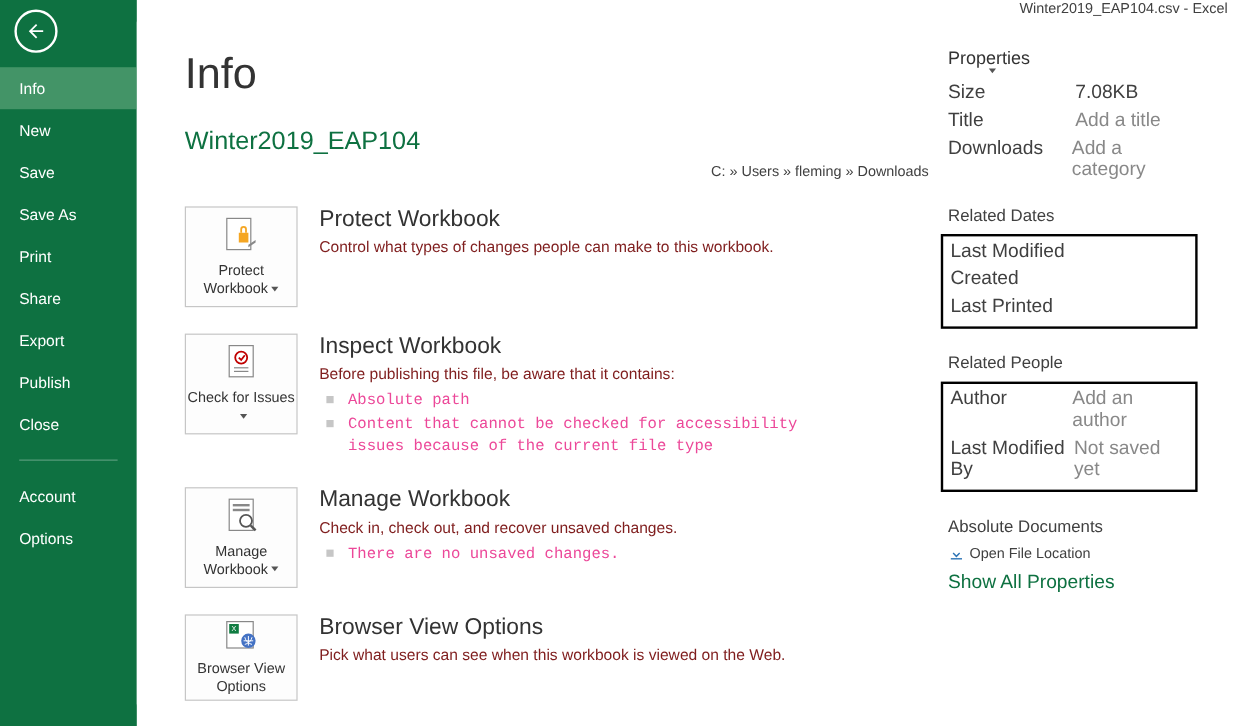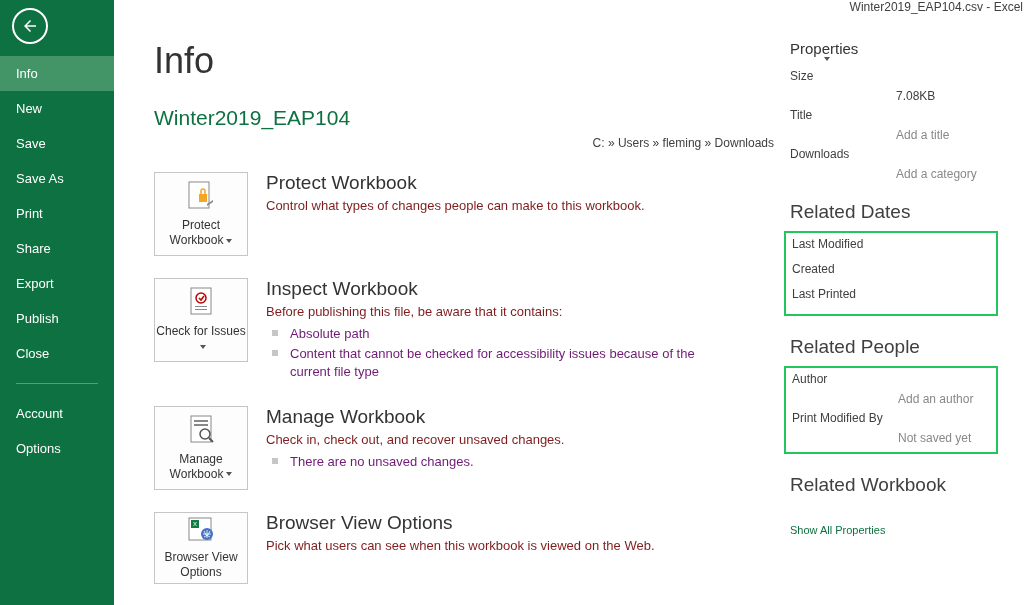--- a/index.html
+++ b/index.html
@@ -19,31 +19,31 @@
   .doc-path { font-size: 12px; color: #404040; margin-bottom: 22px; text-align: right; }
   .section { display: flex; margin-bottom: 22px; }
   .big-btn { width: 94px; height: 84px; border: 1px solid #c6c6c6; background: #fdfdfd; display: flex; flex-direction: column; align-items: center; justify-content: center; font-size: 12px; color: #333; cursor: pointer; flex-shrink: 0; }
   .big-btn .icon { margin-bottom: 6px; }
   .big-btn .lbl { text-align: center; line-height: 1.25; }
   .caret { display: inline-block; width: 0; height: 0; border-left: 3px solid transparent; border-right: 3px solid transparent; border-top: 4px solid #555; margin-left: 3px; vertical-align: middle; }
   .sec-text { margin-left: 18px; }
   .sec-head { font-size: 19px; color: #333; margin-bottom: 4px; }
   .sec-desc { font-size: 13px; color: #7f1d1d; margin-bottom: 6px; }
   .bullets { list-style: none; }
-  .bullets li { font-size: 13px; color: #701a75; position: relative; padding-left: 24px; line-height: 1.4; margin-bottom: 2px; max-width: 430px;}
+  .bullets li { font-size: 13px; color: #ec4899; position: relative; padding-left: 24px; line-height: 1.4; margin-bottom: 2px; max-width: 430px; font-family: Liberation Mono, monospace;}
   .bullets li::before { content: ""; position: absolute; left: 6px; top: 5px; width: 6px; height: 6px; background: #c6c6c6; }
   .right-col { margin-left: 16px; width: 220px; padding-right: 12px; }
   .props-head { font-size: 15px; color: #333; display: inline-flex; align-items: center; margin-bottom: 8px; cursor: pointer; flex-direction: column;}
-  .prop-row { display: flex; font-size: 12px; margin-bottom: 5px; }
+  .prop-row { display: flex; font-size: 16px; margin-bottom: 5px; }
   .prop-label { width: 106px; color: #404040; }
-  .prop-val { color: #404040; margin-top: 20px; }
+  .prop-val { color: #404040; }
   .prop-val.placeholder { color: #888; }
-  .sub-head { font-size: 19px; color: #404040; margin-top: 20px; margin-bottom: 8px; }
-  .hl-box { border: 2px solid #22c55e; padding: 4px 6px 2px 6px; margin-left: -6px; }
-  .link { font-size: 11px; color: #0e7141; cursor: pointer; margin-top: 20px; display: inline-block; }
+  .sub-head { font-size: 14px; color: #404040; margin-top: 20px; margin-bottom: 8px; }
+  .hl-box { border: 2px solid #000000; padding: 4px 6px 2px 6px; margin-left: -6px; }
+  .link { font-size: 16px; color: #0e7141; cursor: pointer; margin-top: 9px; display: inline-block; }
   .file-loc { display: flex; align-items: center; font-size: 12px; color: #404040; cursor: pointer; margin-top: 6px;}
   .file-loc svg { margin-right: 4px; }
 </style>
 </head>
 <body>
 
 <div class="sidebar">
   <div class="back-btn">
     <svg width="18" height="18" viewBox="0 0 24 24">
         <path d="M20 11H7.8l5.6-5.6L12 4l-8 8 8 8 1.4-1.4L7.8 13H20z"></path>
@@ -180,22 +180,29 @@
           </div>
       </div>
 
       <div class="sub-head">Related People</div>
       <div class="hl-box">
         <div class="prop-row">
             <div class="prop-label">Author</div>
             <div class="prop-val placeholder">Add an author</div>
           </div>
         <div class="prop-row">
-            <div class="prop-label">Print Modified By</div>
+            <div class="prop-label">Last Modified By</div>
             <div class="prop-val placeholder">Not saved yet</div>
           </div>
       </div>
 
-      <div class="sub-head">Related Workbook</div>
+      <div class="sub-head">Absolute Documents</div>
+      <div class="file-loc">
+        <svg width="14" height="14" viewBox="0 0 24 24">
+            <path fill="#2e75b6" d="M12 3v12l-4-4-1.4 1.4L12 18l5.4-5.6L16 11l-4 4V3z"></path>
+            <rect x="4" y="19" width="16" height="2" fill="#2e75b6"></rect>
+          </svg>
+        <span>Open File Location</span>
+      </div>
       <div class="link">Show All Properties</div>
     </div>
   </div>
 </div>
 
 </body></html>

